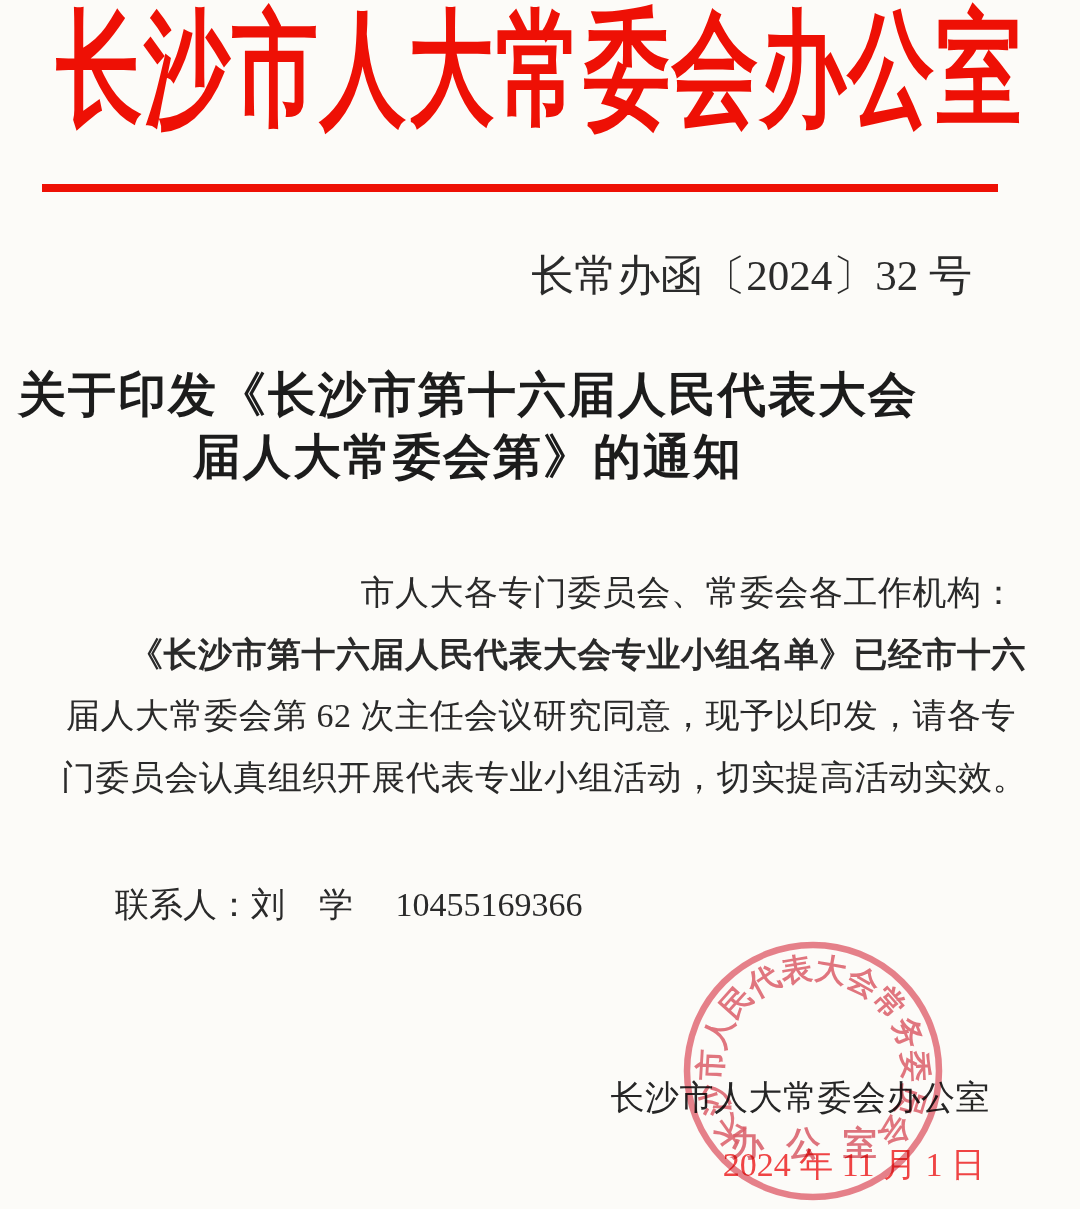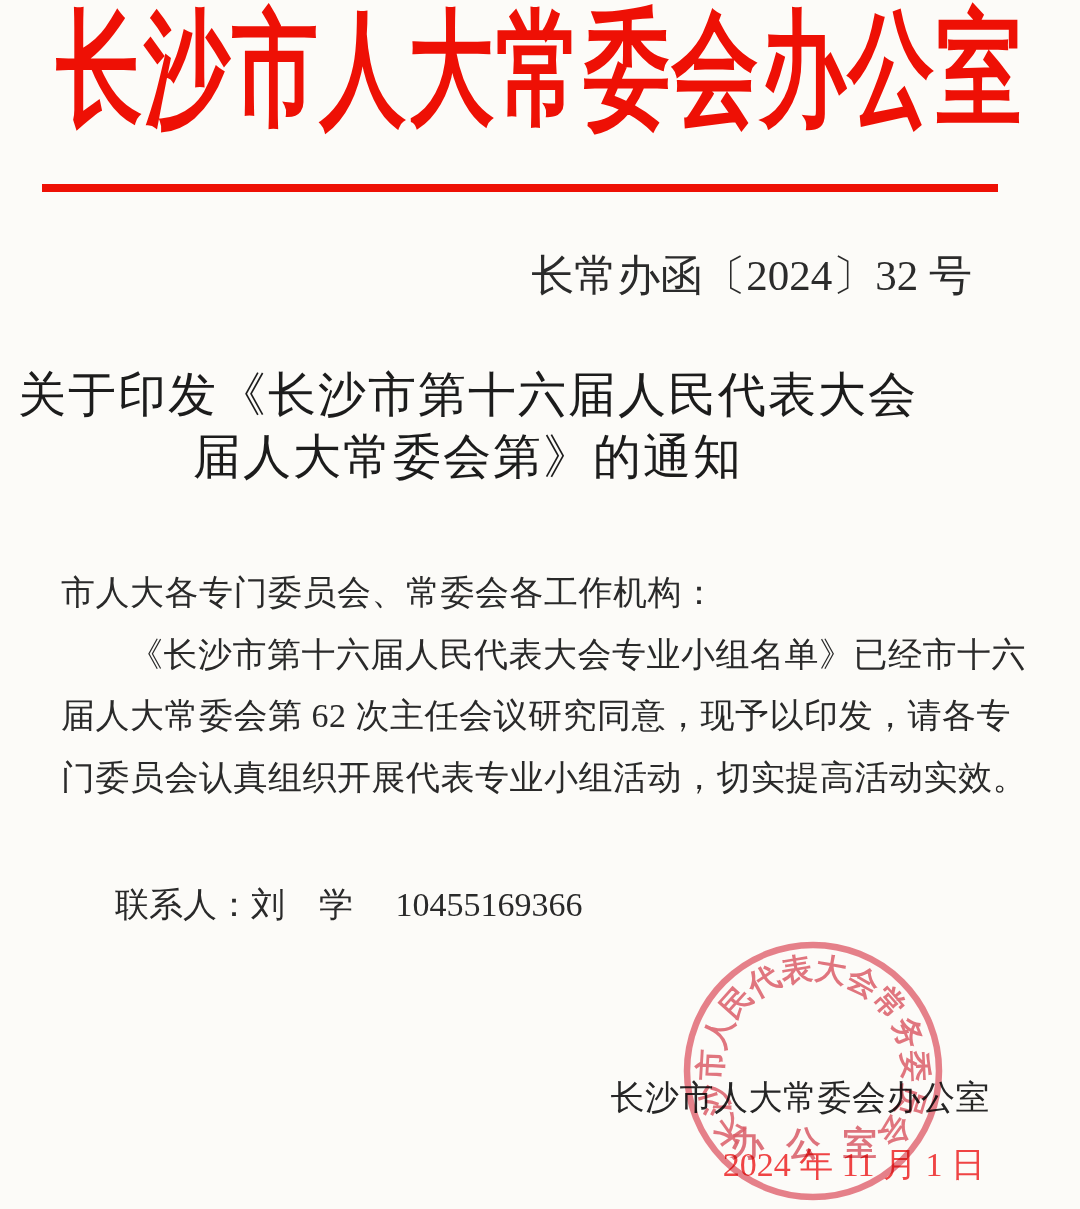--- a/index.html
+++ b/index.html
@@ -53,41 +53,43 @@
     color: #2b2b2b;
     white-space: nowrap;
   }
   .title {
     position: absolute;
     top: 364px;
     left: 0;
     width: 936px;
     text-align: center;
     font-size: 48px;
-    font-weight: normal;
+    font-weight: bold;
     letter-spacing: 2px;
     line-height: 62px;
     color: #1c1c1c;
     white-space: nowrap;
   }
   .body-text {
     position: absolute;
     top: 562px;
     left: 61px;
     width: 955px;
     font-size: 34px;
     line-height: 61.5px;
     color: #2a2a2a;
     letter-spacing: 0.5px;
   }
   .body-line {
     white-space: nowrap;
+    text-align: right;
   }
   .body-line.indent {
     padding-left: 68px;
+    font-weight: bold;
   }
   .contact {
     position: absolute;
     top: 885px;
     left: 115px;
     font-size: 34px;
     line-height: 1.2;
     color: #2a2a2a;
     white-space: nowrap;
   }

